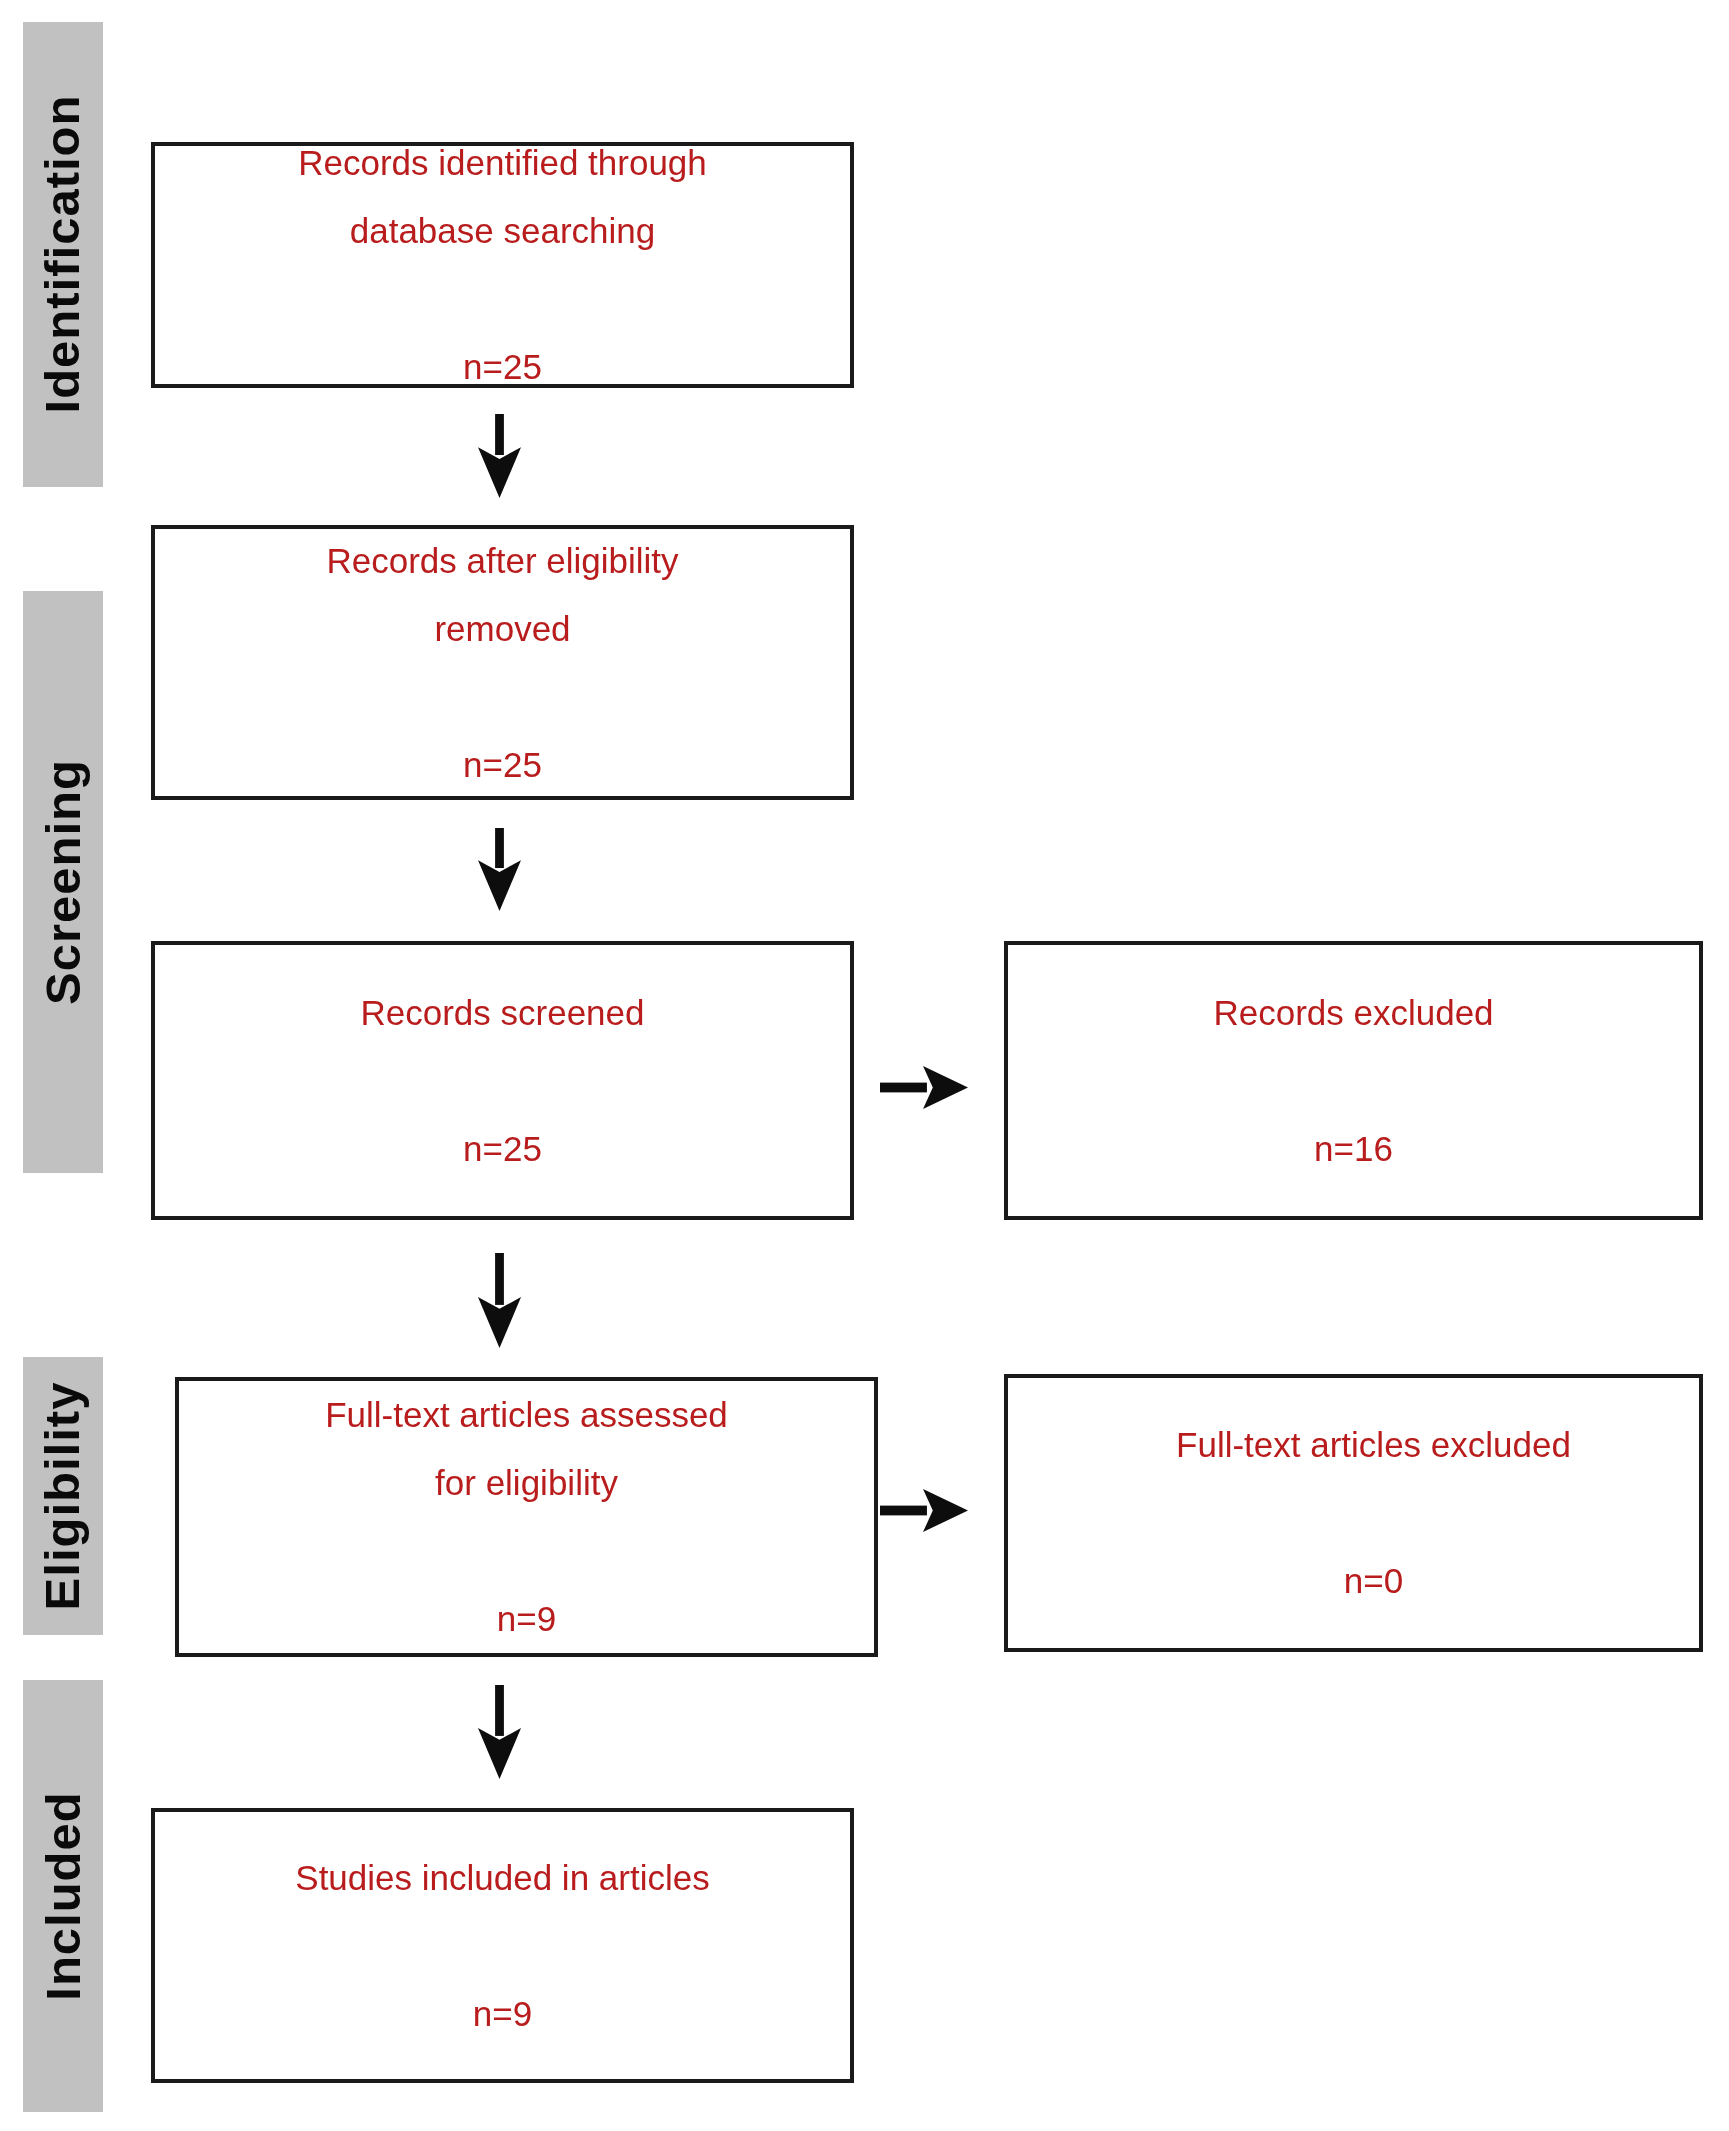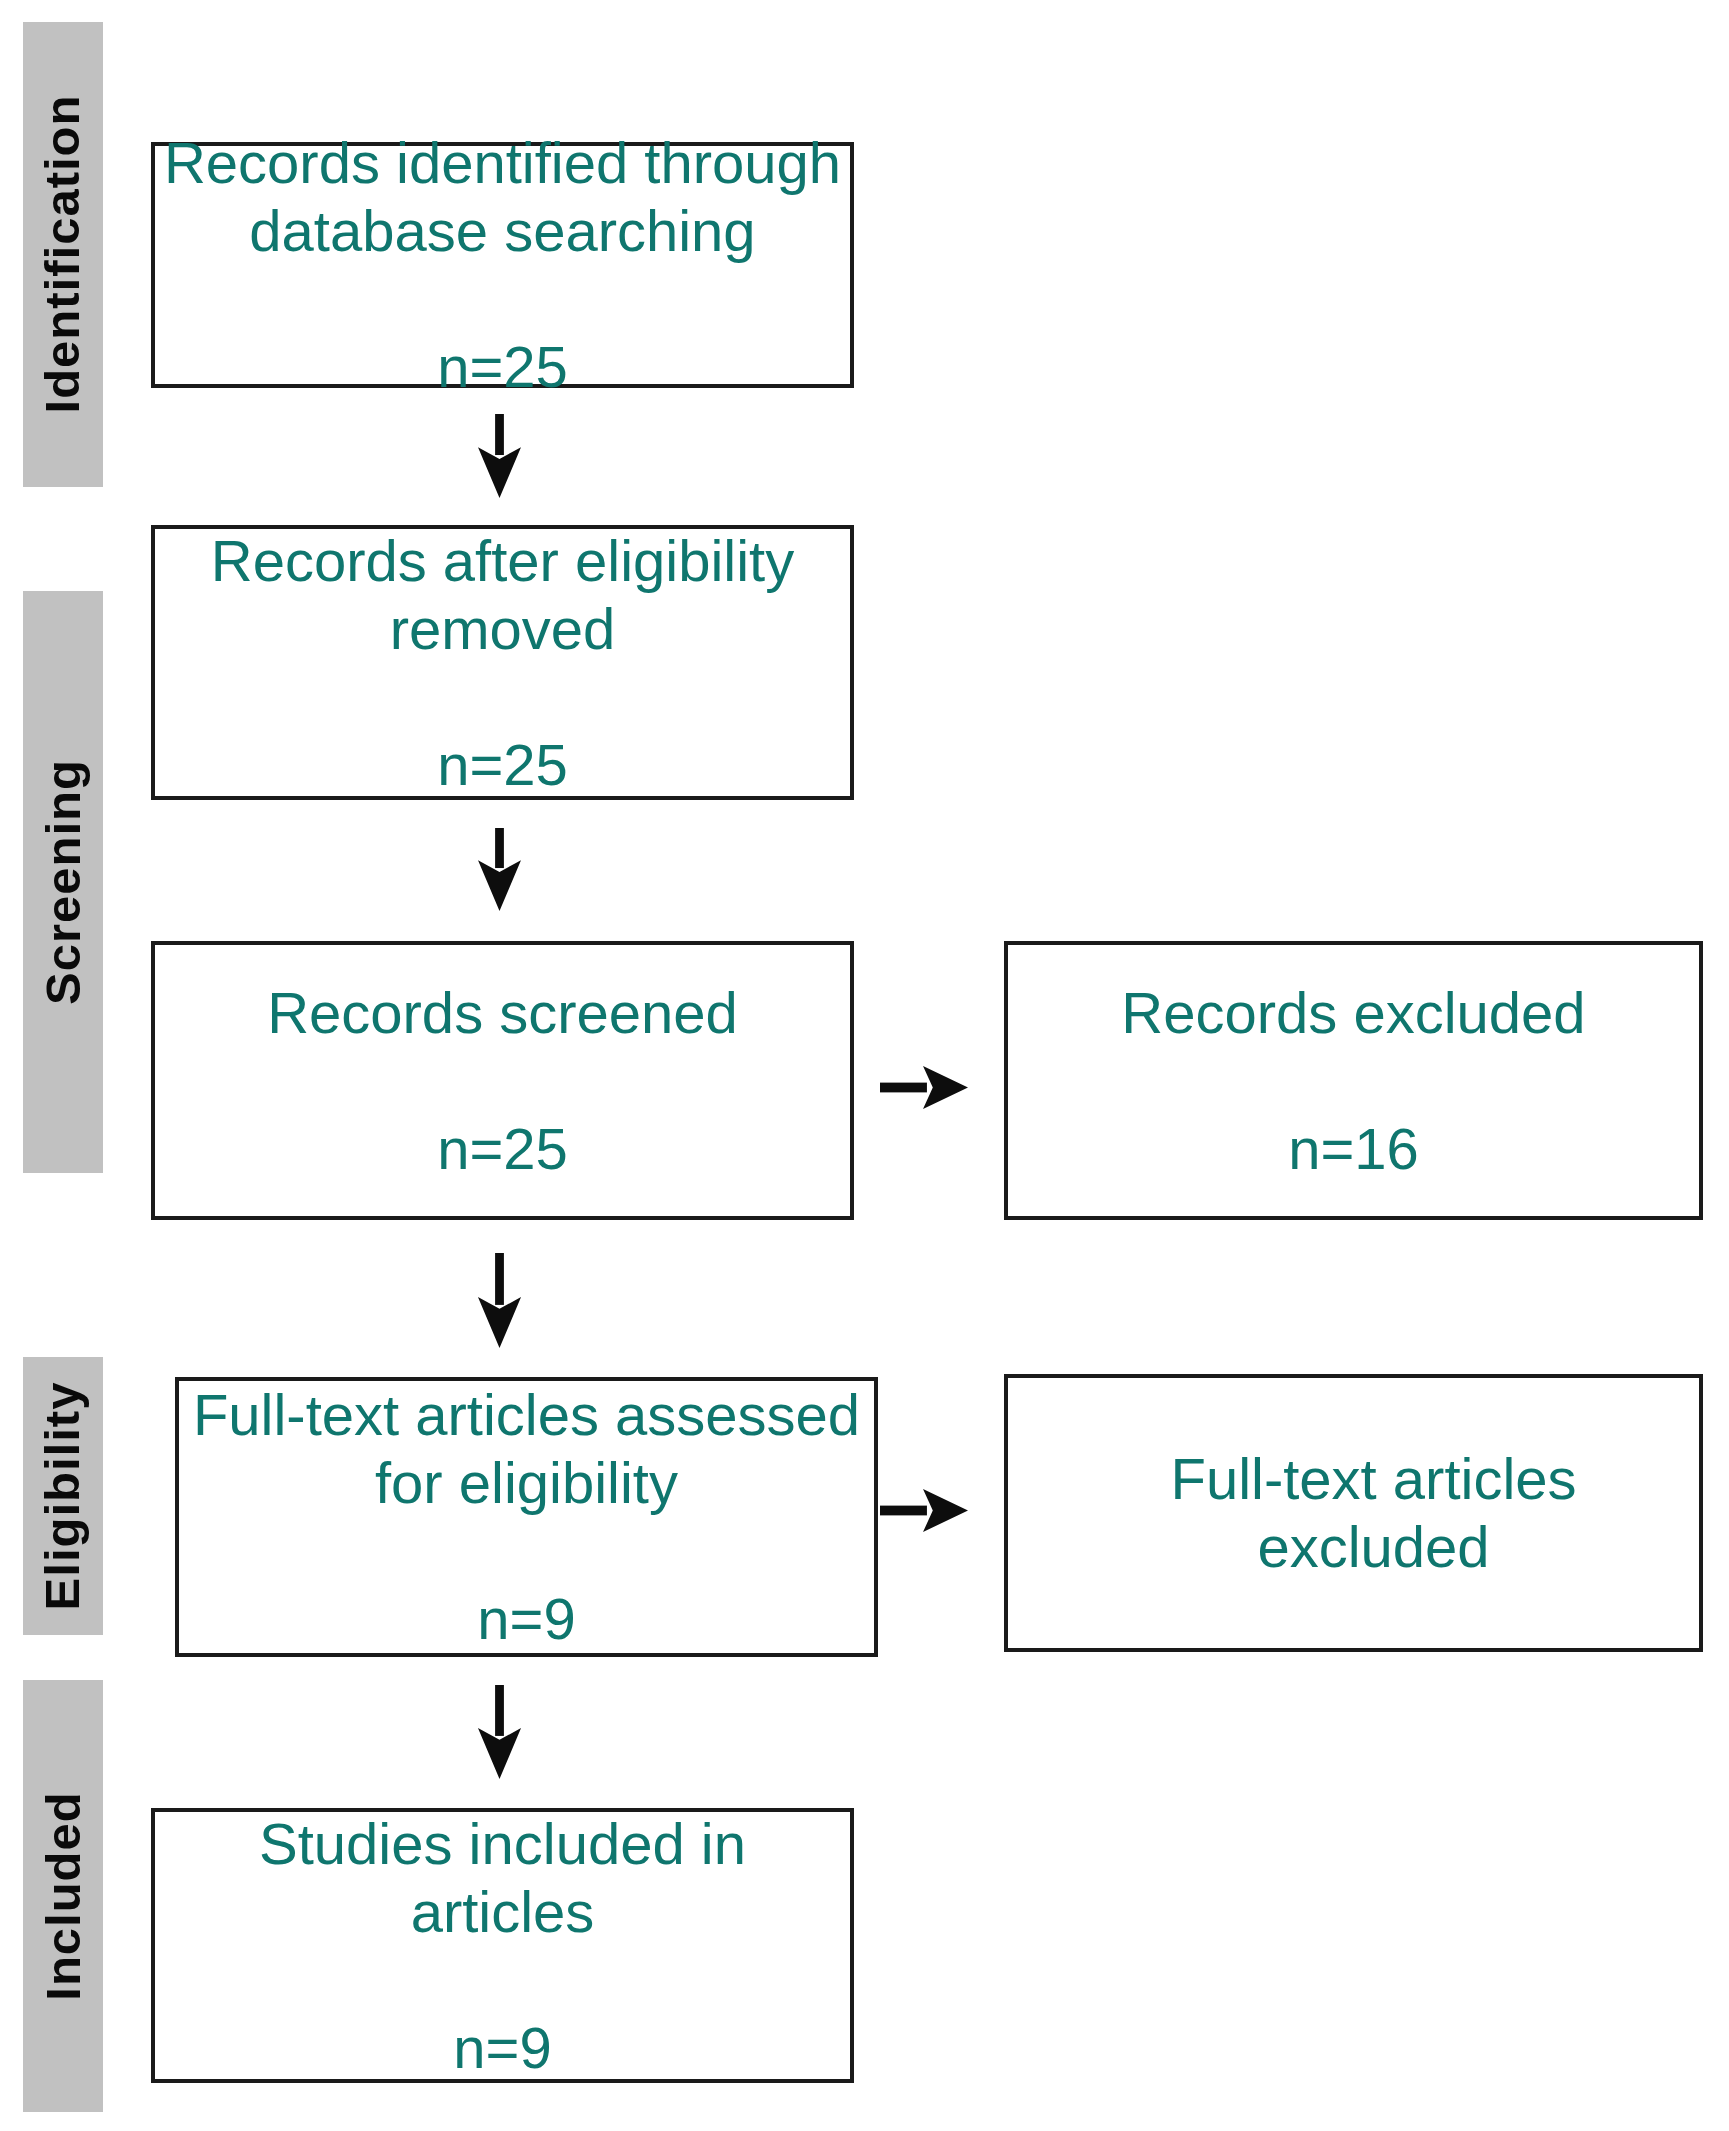--- a/index.html
+++ b/index.html
@@ -50,23 +50,23 @@
   .col-right { left: 1004px; width: 699px; }
   .box-identified        { top: 142px;  height: 246px; }
   .box-deduplicated      { top: 525px;  height: 275px; }
   .box-screened          { top: 941px;  height: 279px; }
   .box-records-excluded  { top: 941px;  height: 279px; }
   .box-fulltext          { top: 1377px; height: 280px; margin-left: 24px; }
   .box-fulltext-excluded { top: 1374px; height: 278px; padding-left: 40px; }
   .box-included-studies  { top: 1808px; height: 275px; }
 
   .box-text {
-    font-size: 58px;
+    font-size: 35px;
     line-height: 68px;
-    color: #0f766e;
+    color: #b91c1c;
     white-space: pre-line;
     padding: 0 7.8px;
   }
   .box-label, .box-count { display: block; }
 
   
   .arrow { position: absolute; display: block; }
   .arrow-a1 { left: 470px; top: 414px; }
   .arrow-a2 { left: 470px; top: 828px; }
   .arrow-a3 { left: 470px; top: 1253px; }
@@ -134,20 +134,21 @@
   <div class="flow-box col-right box-records-excluded">
     <div class="box-text">
       <span class="box-label">Records excluded</span>
       <span class="box-count">n=16</span>
     </div>
   </div>
 
   <div class="flow-box col-right box-fulltext-excluded">
     <div class="box-text">
       <span class="box-label">Full-text articles excluded</span>
+      <span class="box-count">n=0</span>
     </div>
   </div>
 
   <svg class="arrow arrow-a1" width="59" height="84" viewBox="0 0 60 86">
     <rect x="25.5" y="0" width="9" height="42"></rect>
     <polygon points="8,34 30,46 52,34 30,86"></polygon>
   </svg>
   <svg class="arrow arrow-a2" width="59" height="83" viewBox="0 0 60 85">
     <rect x="25.5" y="0" width="9" height="41"></rect>
     <polygon points="8,33 30,45 52,33 30,85"></polygon>

